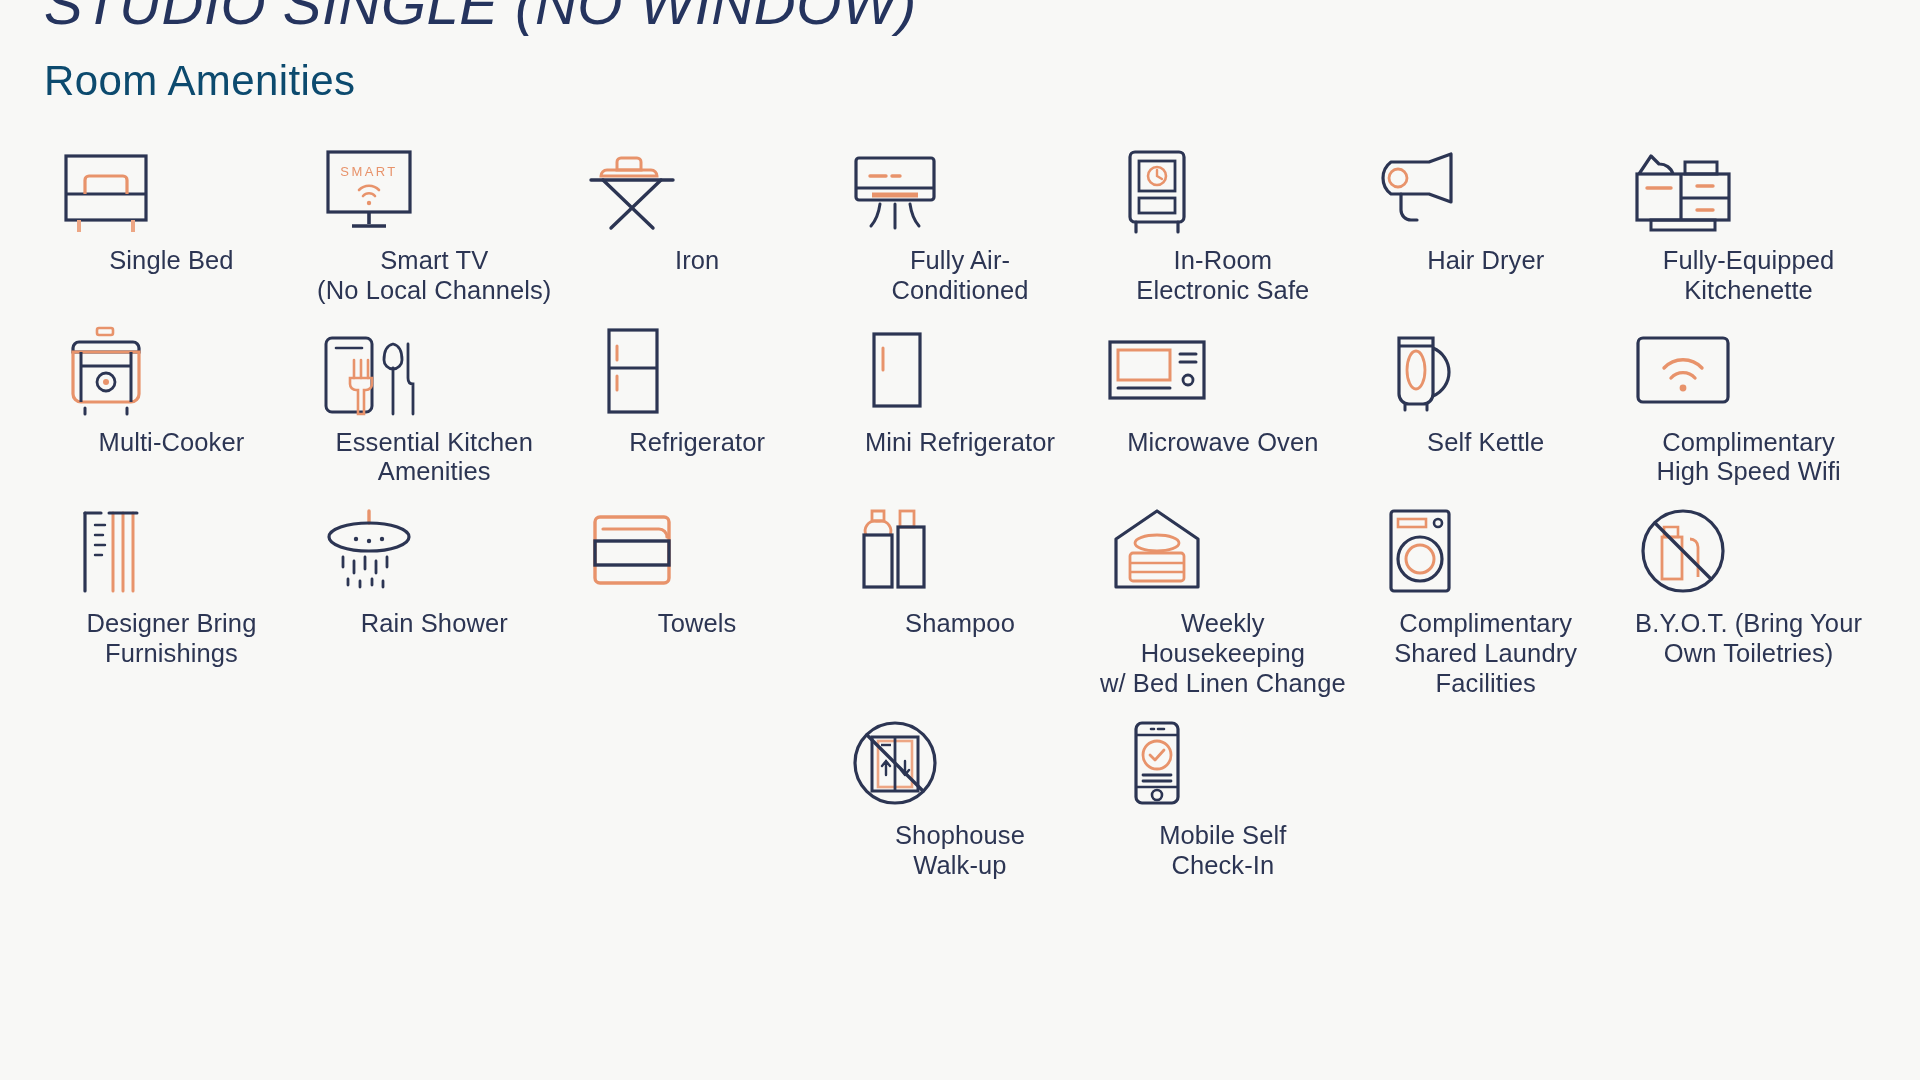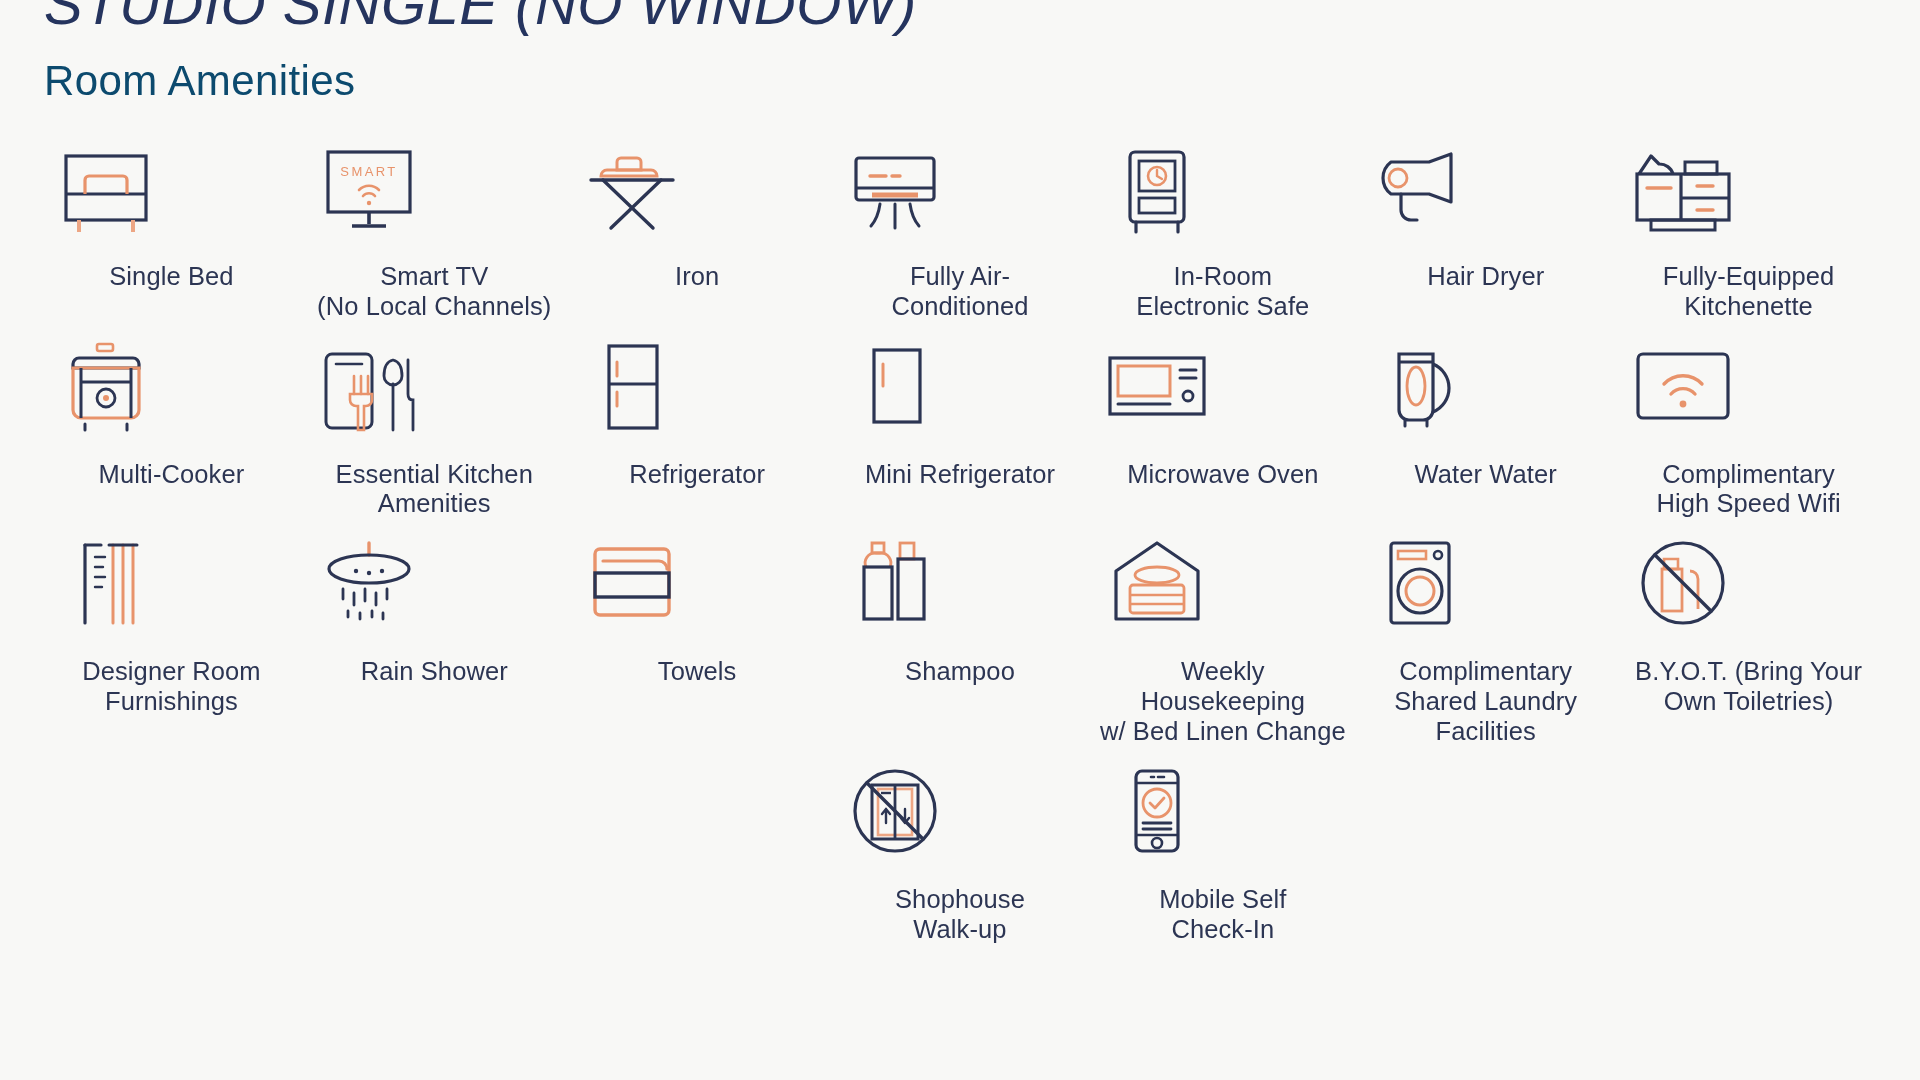--- a/index.html
+++ b/index.html
@@ -57,21 +57,21 @@
   }
   .icon-box {
     width: 120px;
     height: 100px;
     display: flex;
     align-items: center;
     justify-content: center;
   }
   .icon-box svg { display: block; }
   .label {
-    margin-top: 22px;
+    margin-top: 6px;
     font-size: 25.5px;
     font-weight: 400;
     line-height: 1.17;
     text-align: center;
     color: #2c3553;
     letter-spacing: 0.1px;
     white-space: pre-line;
   }
   .r4 { grid-row: 4; }
 </style>
@@ -253,21 +253,21 @@
     <div class="cell">
       <div class="icon-box">
         <svg width="110" height="96" viewBox="0 0 110 96" fill="none">
           <path d="M34 14 h34 v56 a10 10 0 0 1 -10 10 H44 a10 10 0 0 1 -10 -10Z" stroke="#2c3553" stroke-width="3.2" fill="none"></path>
           <path d="M68 24 a26 26 0 0 1 0 48" stroke="#2c3553" stroke-width="3.2" fill="none"></path>
           <ellipse cx="51" cy="46" rx="9" ry="19" stroke="#e8936b" stroke-width="2.8"></ellipse>
           <path d="M34 22 h34" stroke="#2c3553" stroke-width="3"></path>
           <path d="M40 80 v6 M62 80 v6" stroke="#2c3553" stroke-width="3" stroke-linecap="round"></path>
         </svg>
       </div>
-      <div class="label">Water Water</div>
+      <div class="label">Self Kettle</div>
     </div>
 
     <div class="cell">
       <div class="icon-box">
         <svg width="118" height="96" viewBox="0 0 118 96" fill="none">
           <rect x="14" y="14" width="90" height="64" rx="5" stroke="#2c3553" stroke-width="3.2"></rect>
           <path d="M40 44 a26 26 0 0 1 38 0" stroke="#e8936b" stroke-width="3.4" fill="none" stroke-linecap="round"></path>
           <path d="M47 54 a16 16 0 0 1 24 0" stroke="#e8936b" stroke-width="3.4" fill="none" stroke-linecap="round"></path>
           <circle cx="59" cy="64" r="3.4" fill="#e8936b"></circle>
         </svg>
@@ -279,21 +279,21 @@
     <div class="cell">
       <div class="icon-box">
         <svg width="110" height="96" viewBox="0 0 110 96" fill="none">
           <path d="M34 8 v78" stroke="#2c3553" stroke-width="3.2" stroke-linecap="round"></path>
           <path d="M34 8 h16" stroke="#2c3553" stroke-width="3.2" stroke-linecap="round"></path>
           <path d="M44 20 h10 M44 30 h8 M44 40 h10 M44 50 h7" stroke="#2c3553" stroke-width="2.4" stroke-linecap="round"></path>
           <path d="M62 8 v78 M72 8 v78 M82 8 v78" stroke="#e8936b" stroke-width="3" stroke-linecap="round"></path>
           <path d="M58 8 h28" stroke="#2c3553" stroke-width="3" stroke-linecap="round"></path>
         </svg>
       </div>
-      <div class="label">Designer Room
+      <div class="label">Designer Bring
 Furnishings</div>
     </div>
 
     <div class="cell">
       <div class="icon-box">
         <svg width="118" height="96" viewBox="0 0 118 96" fill="none">
           <path d="M59 6 v12" stroke="#e8936b" stroke-width="3.4" stroke-linecap="round"></path>
           <ellipse cx="59" cy="32" rx="40" ry="14" stroke="#2c3553" stroke-width="3.2"></ellipse>
           <circle cx="46" cy="34" r="2.2" fill="#2c3553"></circle>
           <circle cx="59" cy="36" r="2.2" fill="#2c3553"></circle>

